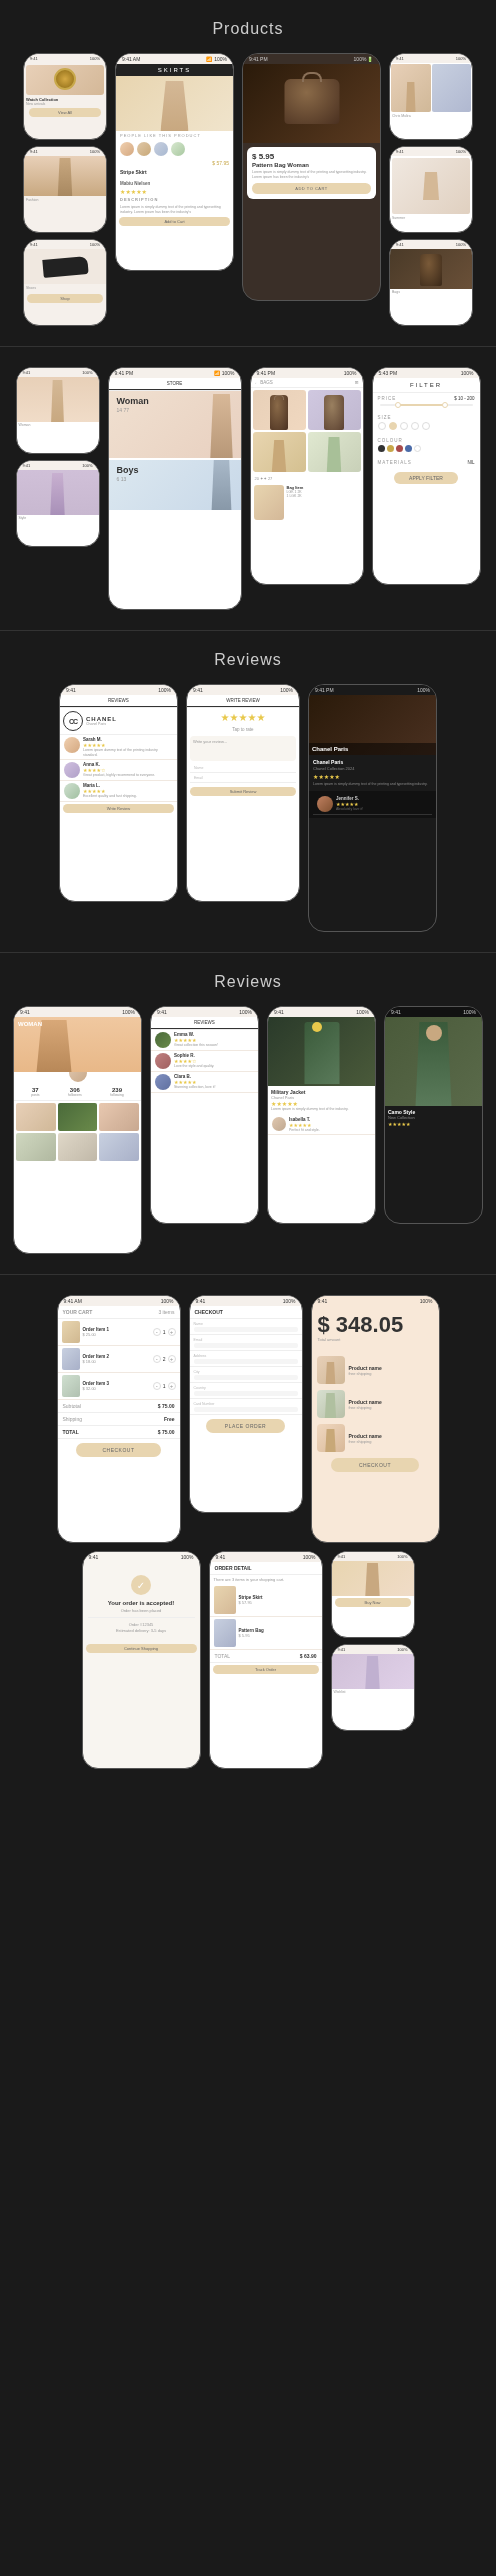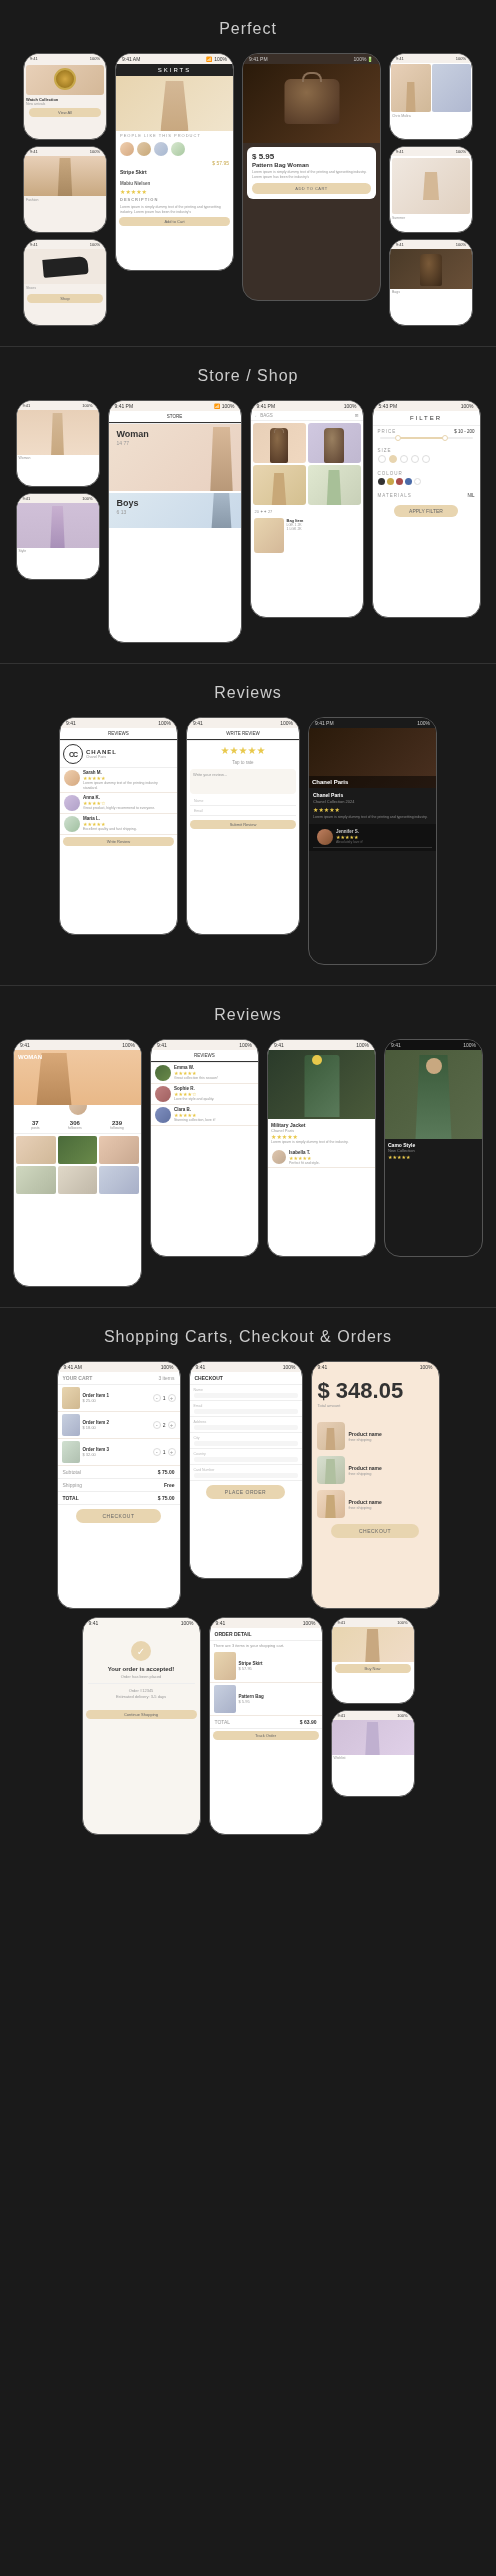--- a/index.html
+++ b/index.html
@@ -584,21 +584,21 @@
 
     .phone-frame {
       border: 1px solid #555;
       border-radius: 16px;
     }
   </style>
 </head>
 <body>
 
 <div class="section">
-  <h2 class="section-title">Perfect</h2>
+  <h2 class="section-title">Products</h2>
 
   <div class="phones-row">
 
     <div class="phone-column">
 
       <div class="phone phone-xs phone-frame">
         <div class="status-bar">
           <span>9:41</span>
           <span>100%</span>
         </div>
@@ -729,21 +729,20 @@
         <div style="font-size:3.5px;color:#999;padding:1px 2px;">Bags</div>
       </div>
     </div>
 
   </div>
 </div>
 
 <div class="section-sep"></div>
 
 <div class="section" style="background:#1a1a1a;">
-  <h2 class="section-title">Store / Shop</h2>
 
   <div class="phones-row">
 
     <div class="phone-column">
       <div class="phone phone-xs phone-frame" style="background:white;">
         <div class="status-bar">
             <span>9:41</span>
             <span>100%</span>
           </div>
         <div style="height:45px;background:linear-gradient(180deg,#e8d0b8,#f0dcc8);position:relative;overflow:hidden;">
@@ -772,21 +771,21 @@
         <div class="tab-item active">STORE</div>
       </div>
 
       <div style="padding:5px 8px;background:linear-gradient(135deg,#f0e0d0,#e8d0c0);height:67px;position:relative;overflow:hidden;margin-bottom:2px;">
         <div style="position:absolute;right:5px;bottom:0;width:28px;height:64px;background:linear-gradient(to bottom,#d8b898,#b89878);clip-path:polygon(20% 0%,80% 0%,90% 100%,10% 100%);"></div>
         <div class="store-category">Woman</div>
         <div class="store-cat-sub">14 77</div>
       </div>
 
 
-      <div style="padding:5px 8px;background:linear-gradient(135deg,#dce8f0,#c8d8e8);height:35px;position:relative;overflow:hidden;">
+      <div style="padding:5px 8px;background:linear-gradient(135deg,#dce8f0,#c8d8e8);height:50px;position:relative;overflow:hidden;">
         <div style="position:absolute;right:8px;top:0;bottom:0;width:22px;background:linear-gradient(to bottom,#a8b8c8,#8898a8);clip-path:polygon(15% 0%,85% 0%,95% 100%,5% 100%);"></div>
         <div class="store-category">Boys</div>
         <div class="store-cat-sub">6 13</div>
       </div>
     </div>
 
     <div class="phone phone-md phone-frame" style="background:white;width:114px;">
       <div class="status-bar">
           <span>9:41 PM</span>
           <span>100%</span>
@@ -1108,21 +1107,20 @@
         <div style="color:#e8c84b;font-size:5px;margin:1px 0;">★★★★★</div>
       </div>
     </div>
 
   </div>
 </div>
 
 <div class="section-sep"></div>
 
 <div class="section" style="background:#1a1a1a;">
-  <h2 class="section-title">Shopping Carts, Checkout &amp; Orders</h2>
 
   <div class="phones-row" style="margin-bottom:8px;">
 
     <div class="phone phone-lg phone-frame" style="background:white;width:124px;">
       <div class="status-bar">
           <span>9:41 AM</span>
           <span>100%</span>
         </div>
       <div style="display:flex;justify-content:space-between;align-items:center;padding:3px 5px;border-bottom:0.5px solid #eee;">
         <span style="font-size:5px;color:#999;font-weight:bold;text-transform:uppercase;">YOUR CART</span>

